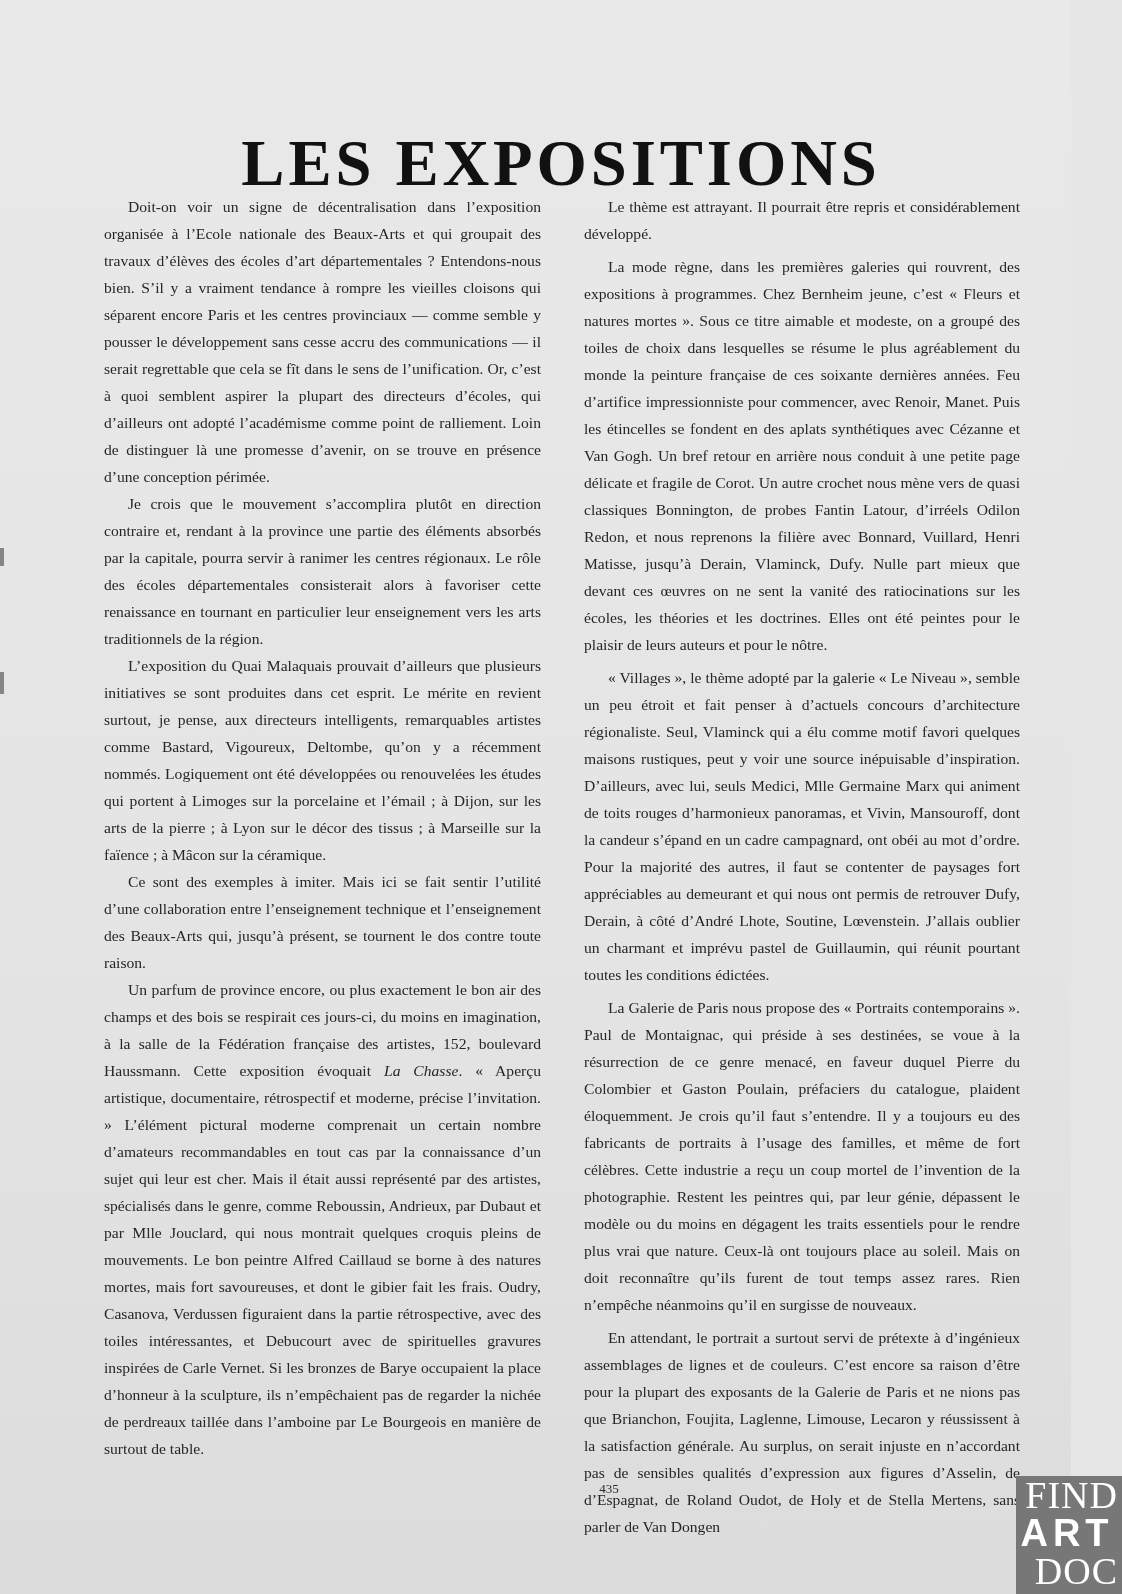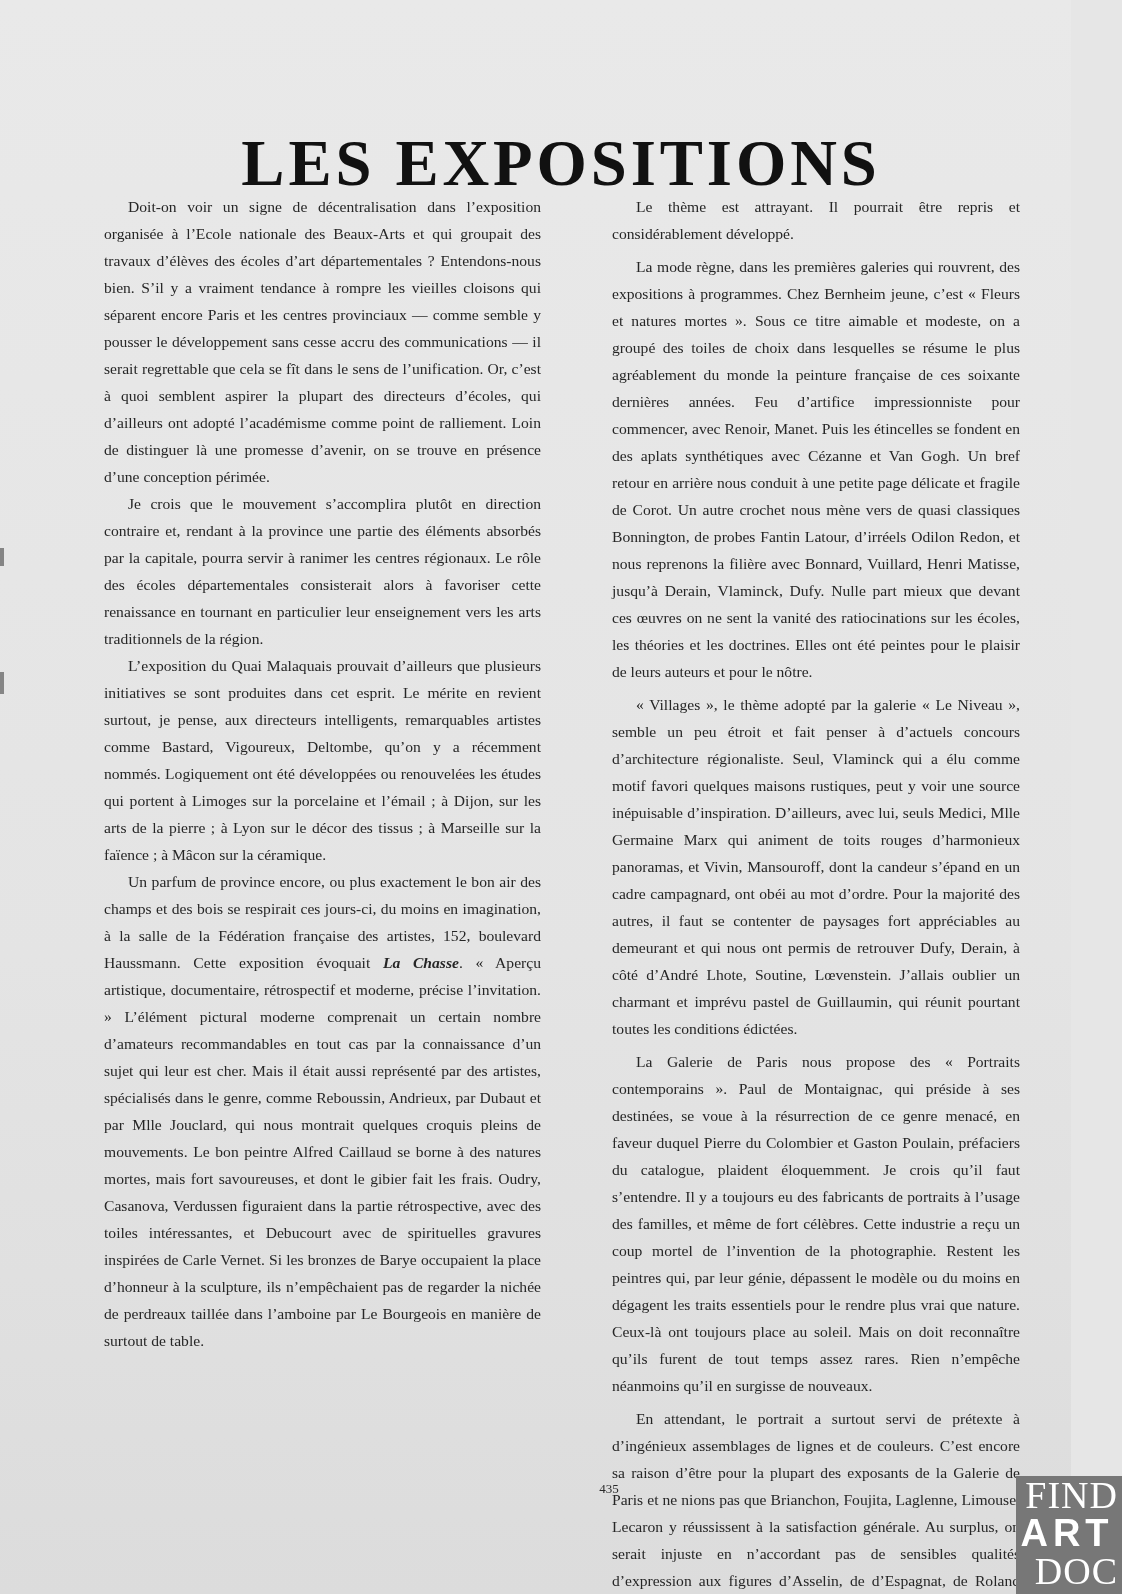--- a/index.html
+++ b/index.html
@@ -58,25 +58,23 @@
     .col.right {
       left: 584px;
       width: 436px;
     }
     .col p {
       margin: 0;
       text-indent: 24px;
     }
     .col.right p {
       margin-bottom: 6px;
-      margin-left: 28px;
     }
     .col em {
       font-style: italic;
-      font-weight: bold;
     }
     .page-number {
       position: absolute;
       top: 1481px;
       left: 0;
       width: 1122px;
       text-align: center;
       font-size: 13px;
       font-weight: normal;
       color: #2a2a2a;
@@ -129,20 +127,21 @@
   <div class="edge-mark" style="top:548px;height:18px;"></div>
   <div class="edge-mark" style="top:672px;height:22px;"></div>
 
   <h1 class="title">LES EXPOSITIONS</h1>
 
   <div class="columns">
     <div class="col left">
       <p>Doit-on voir un signe de décentralisation dans l’exposition organisée à l’Ecole nationale des Beaux-Arts et qui groupait des travaux d’élèves des écoles d’art départementales ? Entendons-nous bien. S’il y a vraiment tendance à rompre les vieilles cloisons qui séparent encore Paris et les centres provinciaux — comme semble y pousser le développement sans cesse accru des communications — il serait regrettable que cela se fît dans le sens de l’unification. Or, c’est à quoi semblent aspirer la plupart des directeurs d’écoles, qui d’ailleurs ont adopté l’académisme comme point de ralliement. Loin de distinguer là une promesse d’avenir, on se trouve en présence d’une conception périmée.</p>
       <p>Je crois que le mouvement s’accomplira plutôt en direction contraire et, rendant à la province une partie des éléments absorbés par la capitale, pourra servir à ranimer les centres régionaux. Le rôle des écoles départementales consisterait alors à favoriser cette renaissance en tournant en particulier leur enseignement vers les arts traditionnels de la région.</p>
       <p>L’exposition du Quai Malaquais prouvait d’ailleurs que plusieurs initiatives se sont produites dans cet esprit. Le mérite en revient surtout, je pense, aux directeurs intelligents, remarquables artistes comme Bastard, Vigoureux, Deltombe, qu’on y a récemment nommés. Logiquement ont été développées ou renouvelées les études qui portent à Limoges sur la porcelaine et l’émail ; à Dijon, sur les arts de la pierre ; à Lyon sur le décor des tissus ; à Marseille sur la faïence ; à Mâcon sur la céramique.</p>
+      <p>Ce sont des exemples à imiter. Mais ici se fait sentir l’utilité d’une collaboration entre l’enseignement technique et l’enseignement des Beaux-Arts qui, jusqu’à présent, se tournent le dos contre toute raison.</p>
       <p><span>Un parfum de province encore, ou plus exactement le bon air des champs et des bois se respirait ces jours-ci, du moins en imagination, à la salle de la Fédération française des artistes, 152, boulevard Haussmann. Cette exposition évoquait </span><em>La Chasse</em><span>. « Aperçu artistique, documentaire, rétrospectif et moderne, précise l’invitation. » L’élément pictural moderne comprenait un certain nombre d’amateurs recommandables en tout cas par la connaissance d’un sujet qui leur est cher. Mais il était aussi représenté par des artistes, spécialisés dans le genre, comme Reboussin, Andrieux, par Dubaut et par Mlle Jouclard, qui nous montrait quelques croquis pleins de mouvements. Le bon peintre Alfred Caillaud se borne à des natures mortes, mais fort savoureuses, et dont le gibier fait les frais. Oudry, Casanova, Verdussen figuraient dans la partie rétrospective, avec des toiles intéressantes, et Debucourt avec de spirituelles gravures inspirées de Carle Vernet. Si les bronzes de Barye occupaient la place d’honneur à la sculpture, ils n’empêchaient pas de regarder la nichée de perdreaux taillée dans l’amboine par Le Bourgeois en manière de surtout de table.</span></p>
     </div>
 
     <div class="col right">
       <p>Le thème est attrayant. Il pourrait être repris et considérablement développé.</p>
       <p>La mode règne, dans les premières galeries qui rouvrent, des expositions à programmes. Chez Bernheim jeune, c’est « Fleurs et natures mortes ». Sous ce titre aimable et modeste, on a groupé des toiles de choix dans lesquelles se résume le plus agréablement du monde la peinture française de ces soixante dernières années. Feu d’artifice impressionniste pour commencer, avec Renoir, Manet. Puis les étincelles se fondent en des aplats synthétiques avec Cézanne et Van Gogh. Un bref retour en arrière nous conduit à une petite page délicate et fragile de Corot. Un autre crochet nous mène vers de quasi classiques Bonnington, de probes Fantin Latour, d’irréels Odilon Redon, et nous reprenons la filière avec Bonnard, Vuillard, Henri Matisse, jusqu’à Derain, Vlaminck, Dufy. Nulle part mieux que devant ces œuvres on ne sent la vanité des ratiocinations sur les écoles, les théories et les doctrines. Elles ont été peintes pour le plaisir de leurs auteurs et pour le nôtre.</p>
       <p>« Villages », le thème adopté par la galerie « Le Niveau », semble un peu étroit et fait penser à d’actuels concours d’architecture régionaliste. Seul, Vlaminck qui a élu comme motif favori quelques maisons rustiques, peut y voir une source inépuisable d’inspiration. D’ailleurs, avec lui, seuls Medici, Mlle Germaine Marx qui animent de toits rouges d’harmonieux panoramas, et Vivin, Mansouroff, dont la candeur s’épand en un cadre campagnard, ont obéi au mot d’ordre. Pour la majorité des autres, il faut se contenter de paysages fort appréciables au demeurant et qui nous ont permis de retrouver Dufy, Derain, à côté d’André Lhote, Soutine, Lœvenstein. J’allais oublier un charmant et imprévu pastel de Guillaumin, qui réunit pourtant toutes les conditions édictées.</p>
       <p>La Galerie de Paris nous propose des « Portraits contemporains ». Paul de Montaignac, qui préside à ses destinées, se voue à la résurrection de ce genre menacé, en faveur duquel Pierre du Colombier et Gaston Poulain, préfaciers du catalogue, plaident éloquemment. Je crois qu’il faut s’entendre. Il y a toujours eu des fabricants de portraits à l’usage des familles, et même de fort célèbres. Cette industrie a reçu un coup mortel de l’invention de la photographie. Restent les peintres qui, par leur génie, dépassent le modèle ou du moins en dégagent les traits essentiels pour le rendre plus vrai que nature. Ceux-là ont toujours place au soleil. Mais on doit reconnaître qu’ils furent de tout temps assez rares. Rien n’empêche néanmoins qu’il en surgisse de nouveaux.</p>
       <p>En attendant, le portrait a surtout servi de prétexte à d’ingénieux assemblages de lignes et de couleurs. C’est encore sa raison d’être pour la plupart des exposants de la Galerie de Paris et ne nions pas que Brianchon, Foujita, Laglenne, Limouse, Lecaron y réussissent à la satisfaction générale. Au surplus, on serait injuste en n’accordant pas de sensibles qualités d’expression aux figures d’Asselin, de d’Espagnat, de Roland Oudot, de Holy et de Stella Mertens, sans parler de Van Dongen</p>
     </div>

